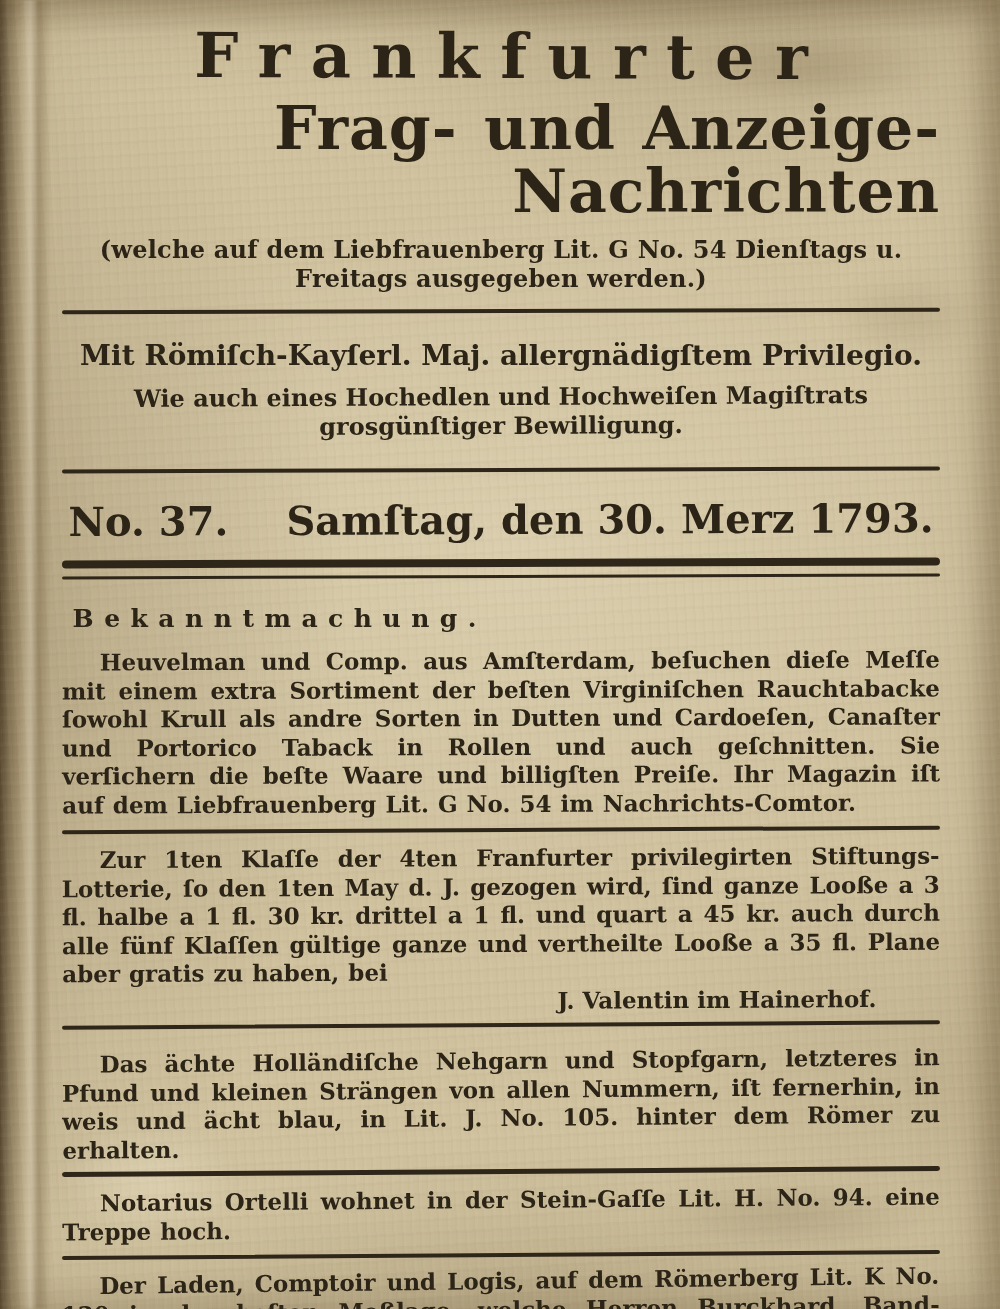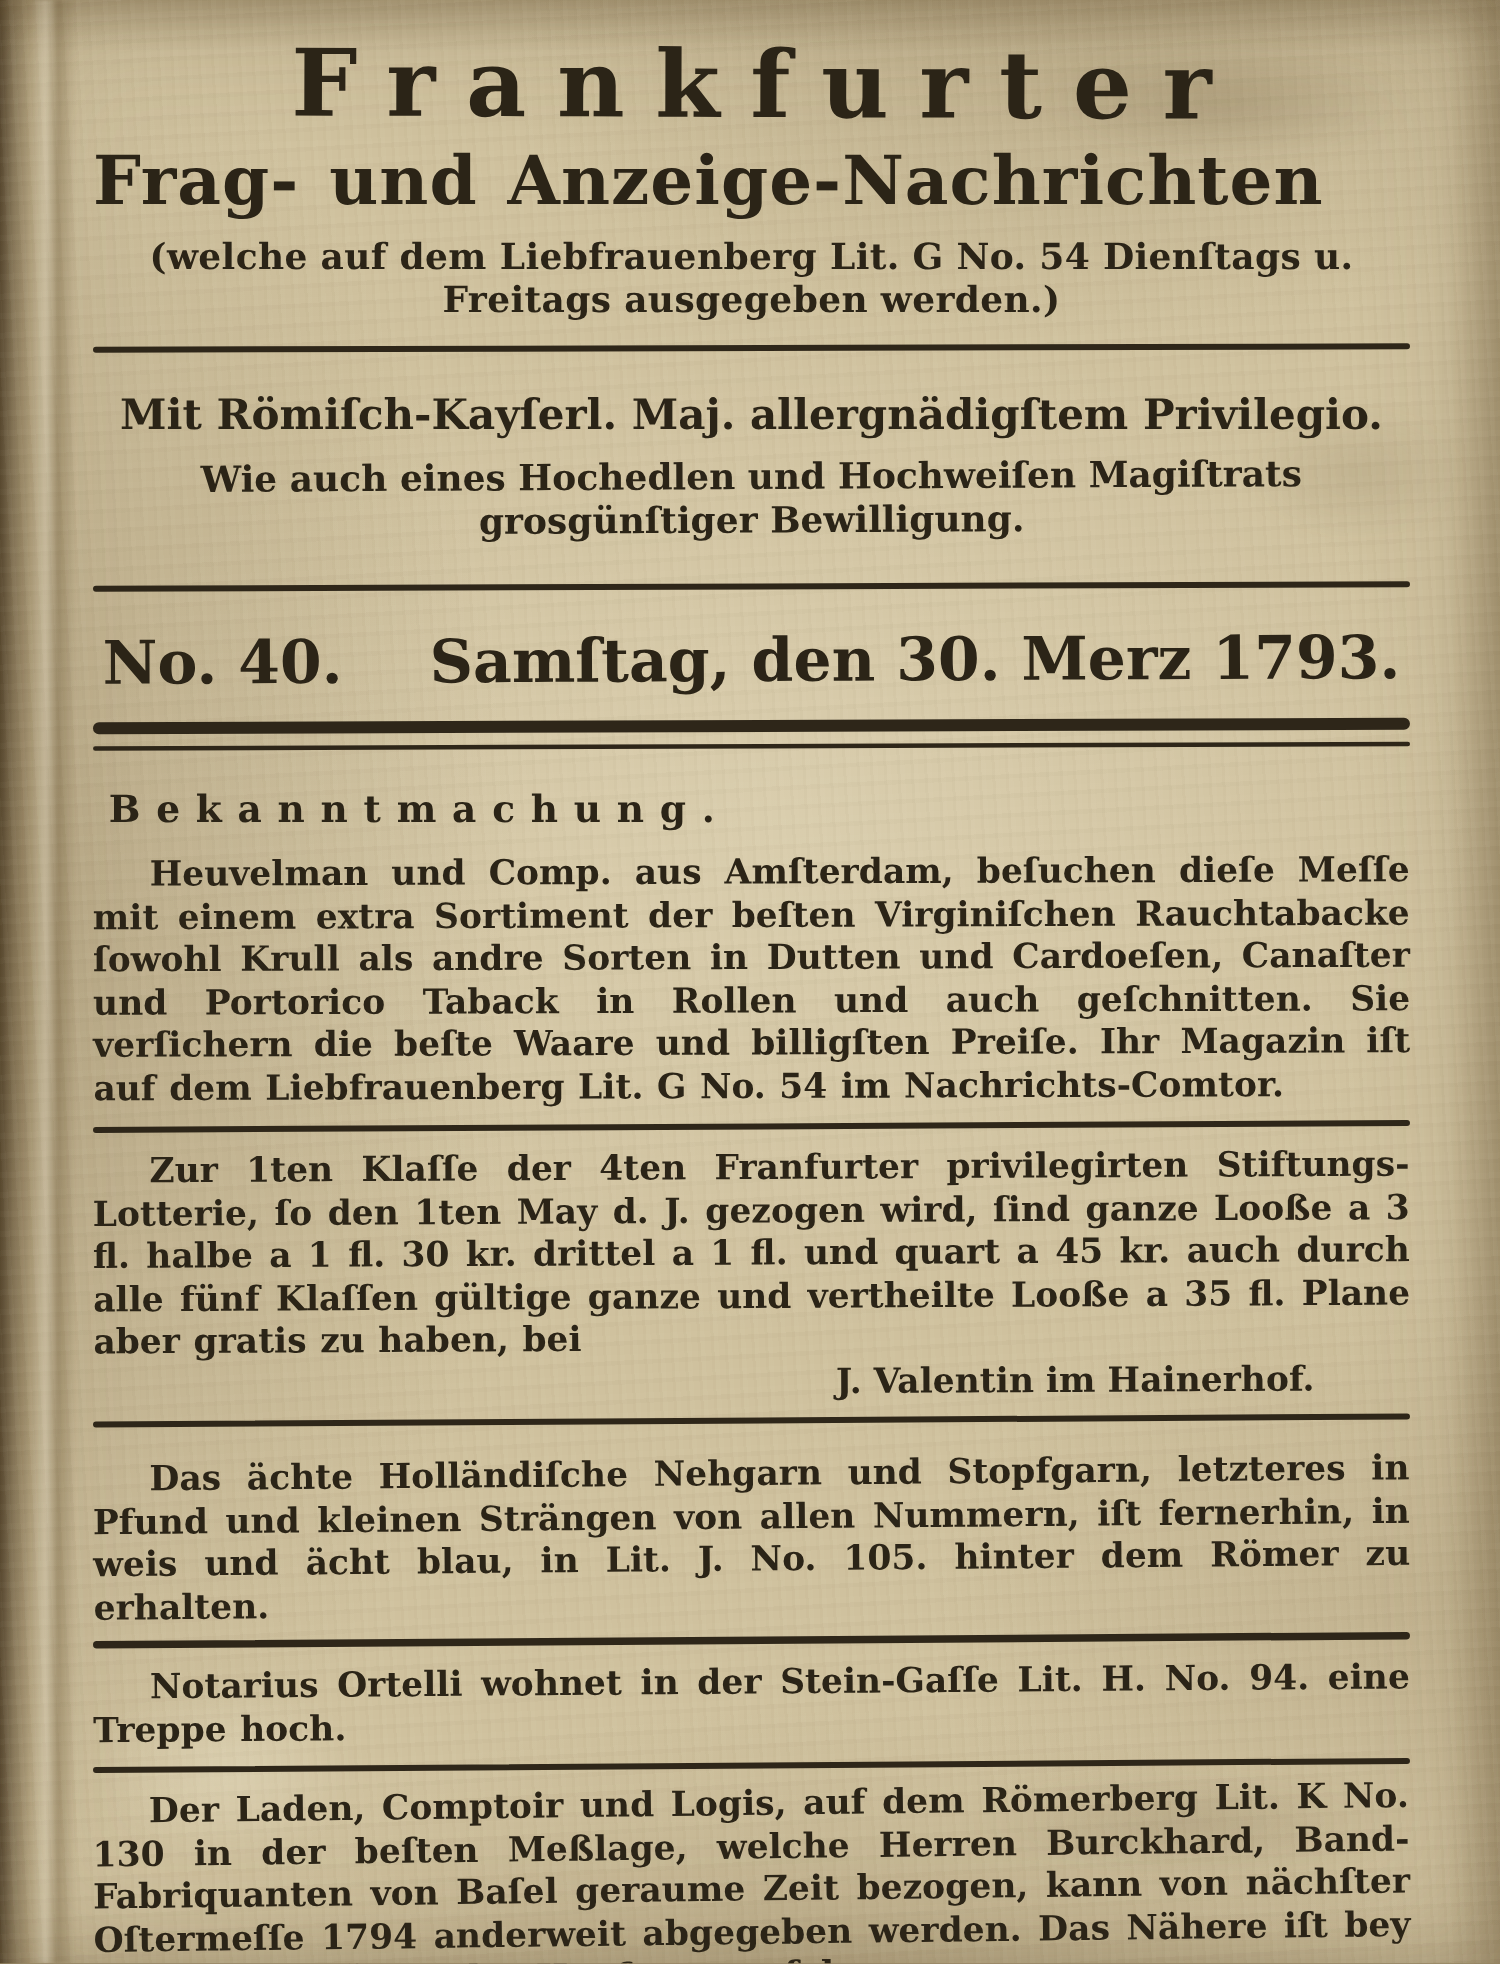--- a/index.html
+++ b/index.html
@@ -40,22 +40,22 @@
 
   .content{position:absolute;left:62px;top:0;width:878px;}
 
   .title1{
     margin-top:24px;text-align:center;
     font-size:62px;font-weight:bold;line-height:1.05;
     letter-spacing:.33em;padding-left:.33em;
     transform:rotate(.2deg);
   }
   .title2{
-    margin-top:8px;text-align:left;
-    font-size:45px;font-weight:bold;line-height:1.05;
+    margin-top:8px;text-align:right;
+    font-size:60px;font-weight:bold;line-height:1.05;
     letter-spacing:.015em;word-spacing:.08em;
   }
   .subtitle{
     margin-top:12px;text-align:center;
     font-size:24px;font-weight:bold;letter-spacing:.01em;
   }
   .rule{height:4px;background:#2e2619;border-radius:3px;}
   .rule.r1{margin-top:16px;transform:rotate(-.15deg);}
   .rule.r2{margin-top:28px;transform:rotate(-.2deg);}
   .priv1{margin-top:26px;text-align:center;font-size:28px;font-weight:bold;}
@@ -110,21 +110,21 @@
     </header>
 
     <div class="rule r1"></div>
 
     <div class="priv1">Mit Römiſch-Kayſerl. Maj. allergnädigſtem Privilegio.</div>
     <div class="priv2">Wie auch eines Hochedlen und Hochweiſen Magiſtrats grosgünſtiger Bewilligung.</div>
 
     <div class="rule r2"></div>
 
     <div class="issueline">
-      <span>No. 40.</span>
+      <span>No. 37.</span>
       <span>Samſtag, den 30. Merz 1793.</span>
     </div>
 
     <div class="double-rule">
       <div class="thick"></div>
       <div class="thin"></div>
     </div>
 
     <div class="heading">Bekanntmachung.</div>
 

